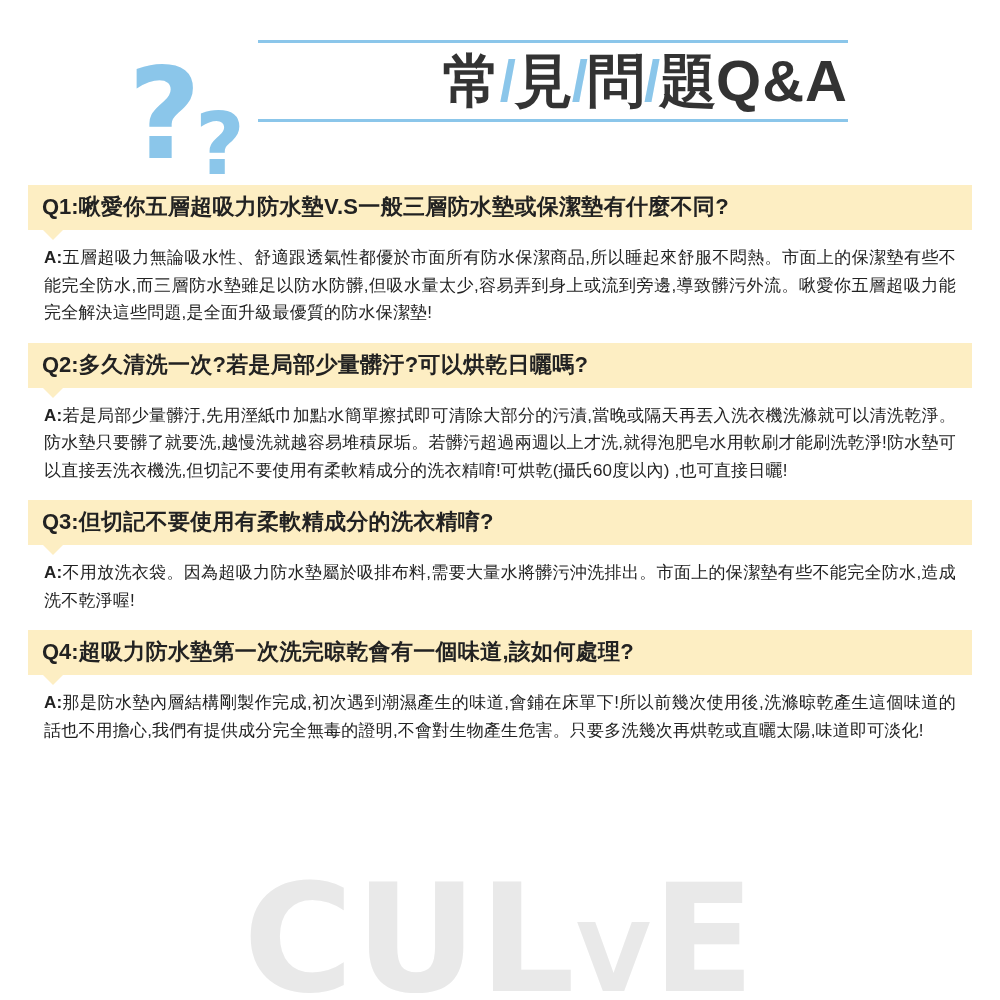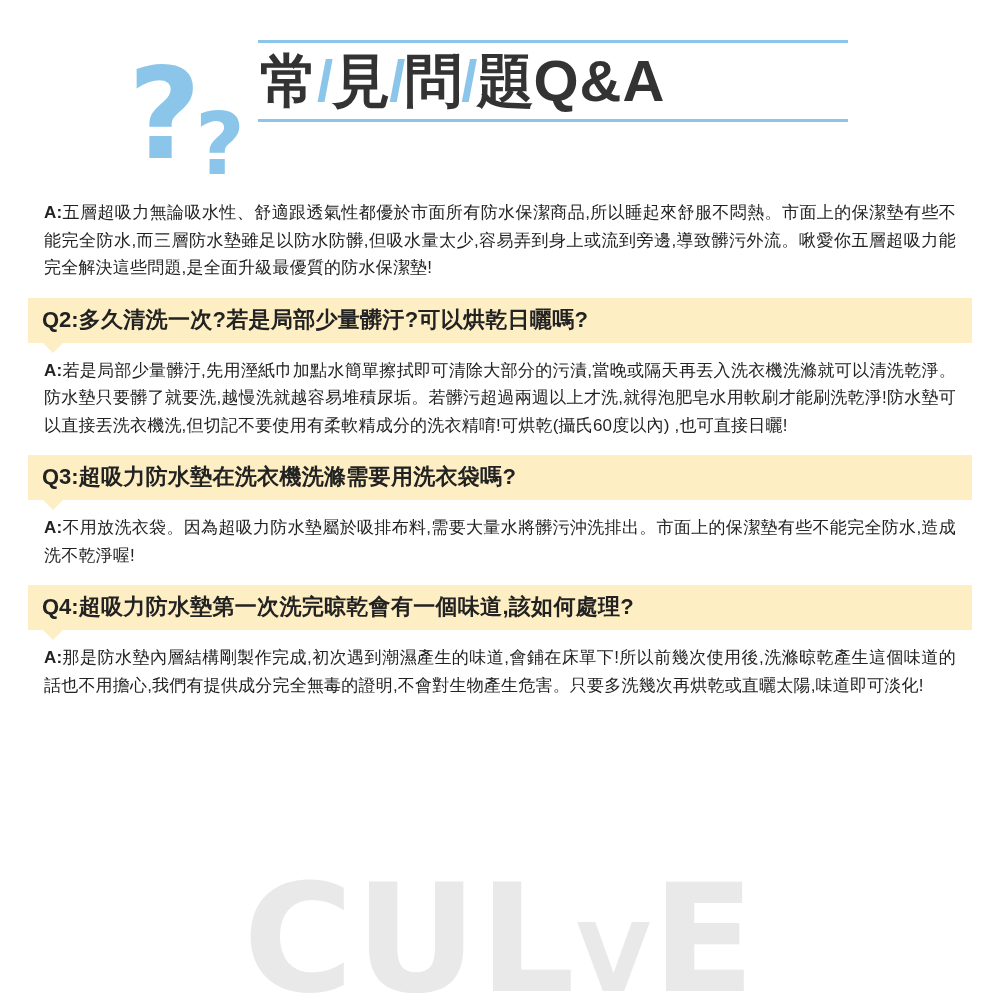--- a/index.html
+++ b/index.html
@@ -46,20 +46,21 @@
     line-height: 1;
     font-family: "DejaVu Sans", sans-serif;
   }
   .qmarks .q-big { font-size: 126px; }
   .qmarks .q-small { font-size: 86px; position: relative; top: 16px; left: -6px; }
 
   .title-block {
     position: absolute;
     left: 258px; top: 40px;
     width: 590px;
+    text-align: right;
   }
   .title-rule {
     height: 3px;
     background: #8bc6ea;
     width: 100%;
   }
   .title-rule.bottom { margin-top: 2px; }
   .title-text {
     font-size: 58px;
     font-weight: bold;
@@ -137,40 +138,45 @@
       <div class="title-text">
         <span>常</span><span class="slash">/</span><span>見</span><span class="slash">/</span><span>問</span><span class="slash">/</span><span>題</span><span class="qa">Q&amp;A</span>
       </div>
       <div class="title-rule bottom"></div>
     </div>
   </div>
 
   <div class="qa-list">
 
     <div class="qa-item">
+      <div class="q-bar">
+        <span class="q-label">Q1:</span>
+        <span class="q-text">啾愛你五層超吸力防水墊V.S一般三層防水墊或保潔墊有什麼不同?</span>
+        <span class="q-arrow"></span>
+      </div>
       <div class="a-body">
         <span class="a-prefix">A:</span><span>五層超吸力無論吸水性、舒適跟透氣性都優於市面所有防水保潔商品,所以睡起來舒服不悶熱。市面上的保潔墊有些不能完全防水,而三層防水墊雖足以防水防髒,但吸水量太少,容易弄到身上或流到旁邊,導致髒污外流。啾愛你五層超吸力能完全解決這些問題,是全面升級最優質的防水保潔墊!</span>
       </div>
     </div>
 
     <div class="qa-item">
       <div class="q-bar">
         <span class="q-label">Q2:</span>
         <span class="q-text">多久清洗一次?若是局部少量髒汙?可以烘乾日曬嗎?</span>
         <span class="q-arrow"></span>
       </div>
       <div class="a-body">
         <span class="a-prefix">A:</span><span>若是局部少量髒汙,先用溼紙巾加點水簡單擦拭即可清除大部分的污漬,當晚或隔天再丟入洗衣機洗滌就可以清洗乾淨。防水墊只要髒了就要洗,越慢洗就越容易堆積尿垢。若髒污超過兩週以上才洗,就得泡肥皂水用軟刷才能刷洗乾淨!防水墊可以直接丟洗衣機洗,但切記不要使用有柔軟精成分的洗衣精唷!可烘乾(攝氏60度以內) ,也可直接日曬!</span>
       </div>
     </div>
 
     <div class="qa-item">
       <div class="q-bar">
         <span class="q-label">Q3:</span>
-        <span class="q-text">超吸力防水墊在洗衣機洗滌需要用洗衣袋嗎?</span>
+        <span class="q-text">但切記不要使用有柔軟精成分的洗衣精唷?</span>
         <span class="q-arrow"></span>
       </div>
       <div class="a-body">
         <span class="a-prefix">A:</span><span>不用放洗衣袋。因為超吸力防水墊屬於吸排布料,需要大量水將髒污沖洗排出。市面上的保潔墊有些不能完全防水,造成洗不乾淨喔!</span>
       </div>
     </div>
 
     <div class="qa-item">
       <div class="q-bar">
         <span class="q-label">Q4:</span>

